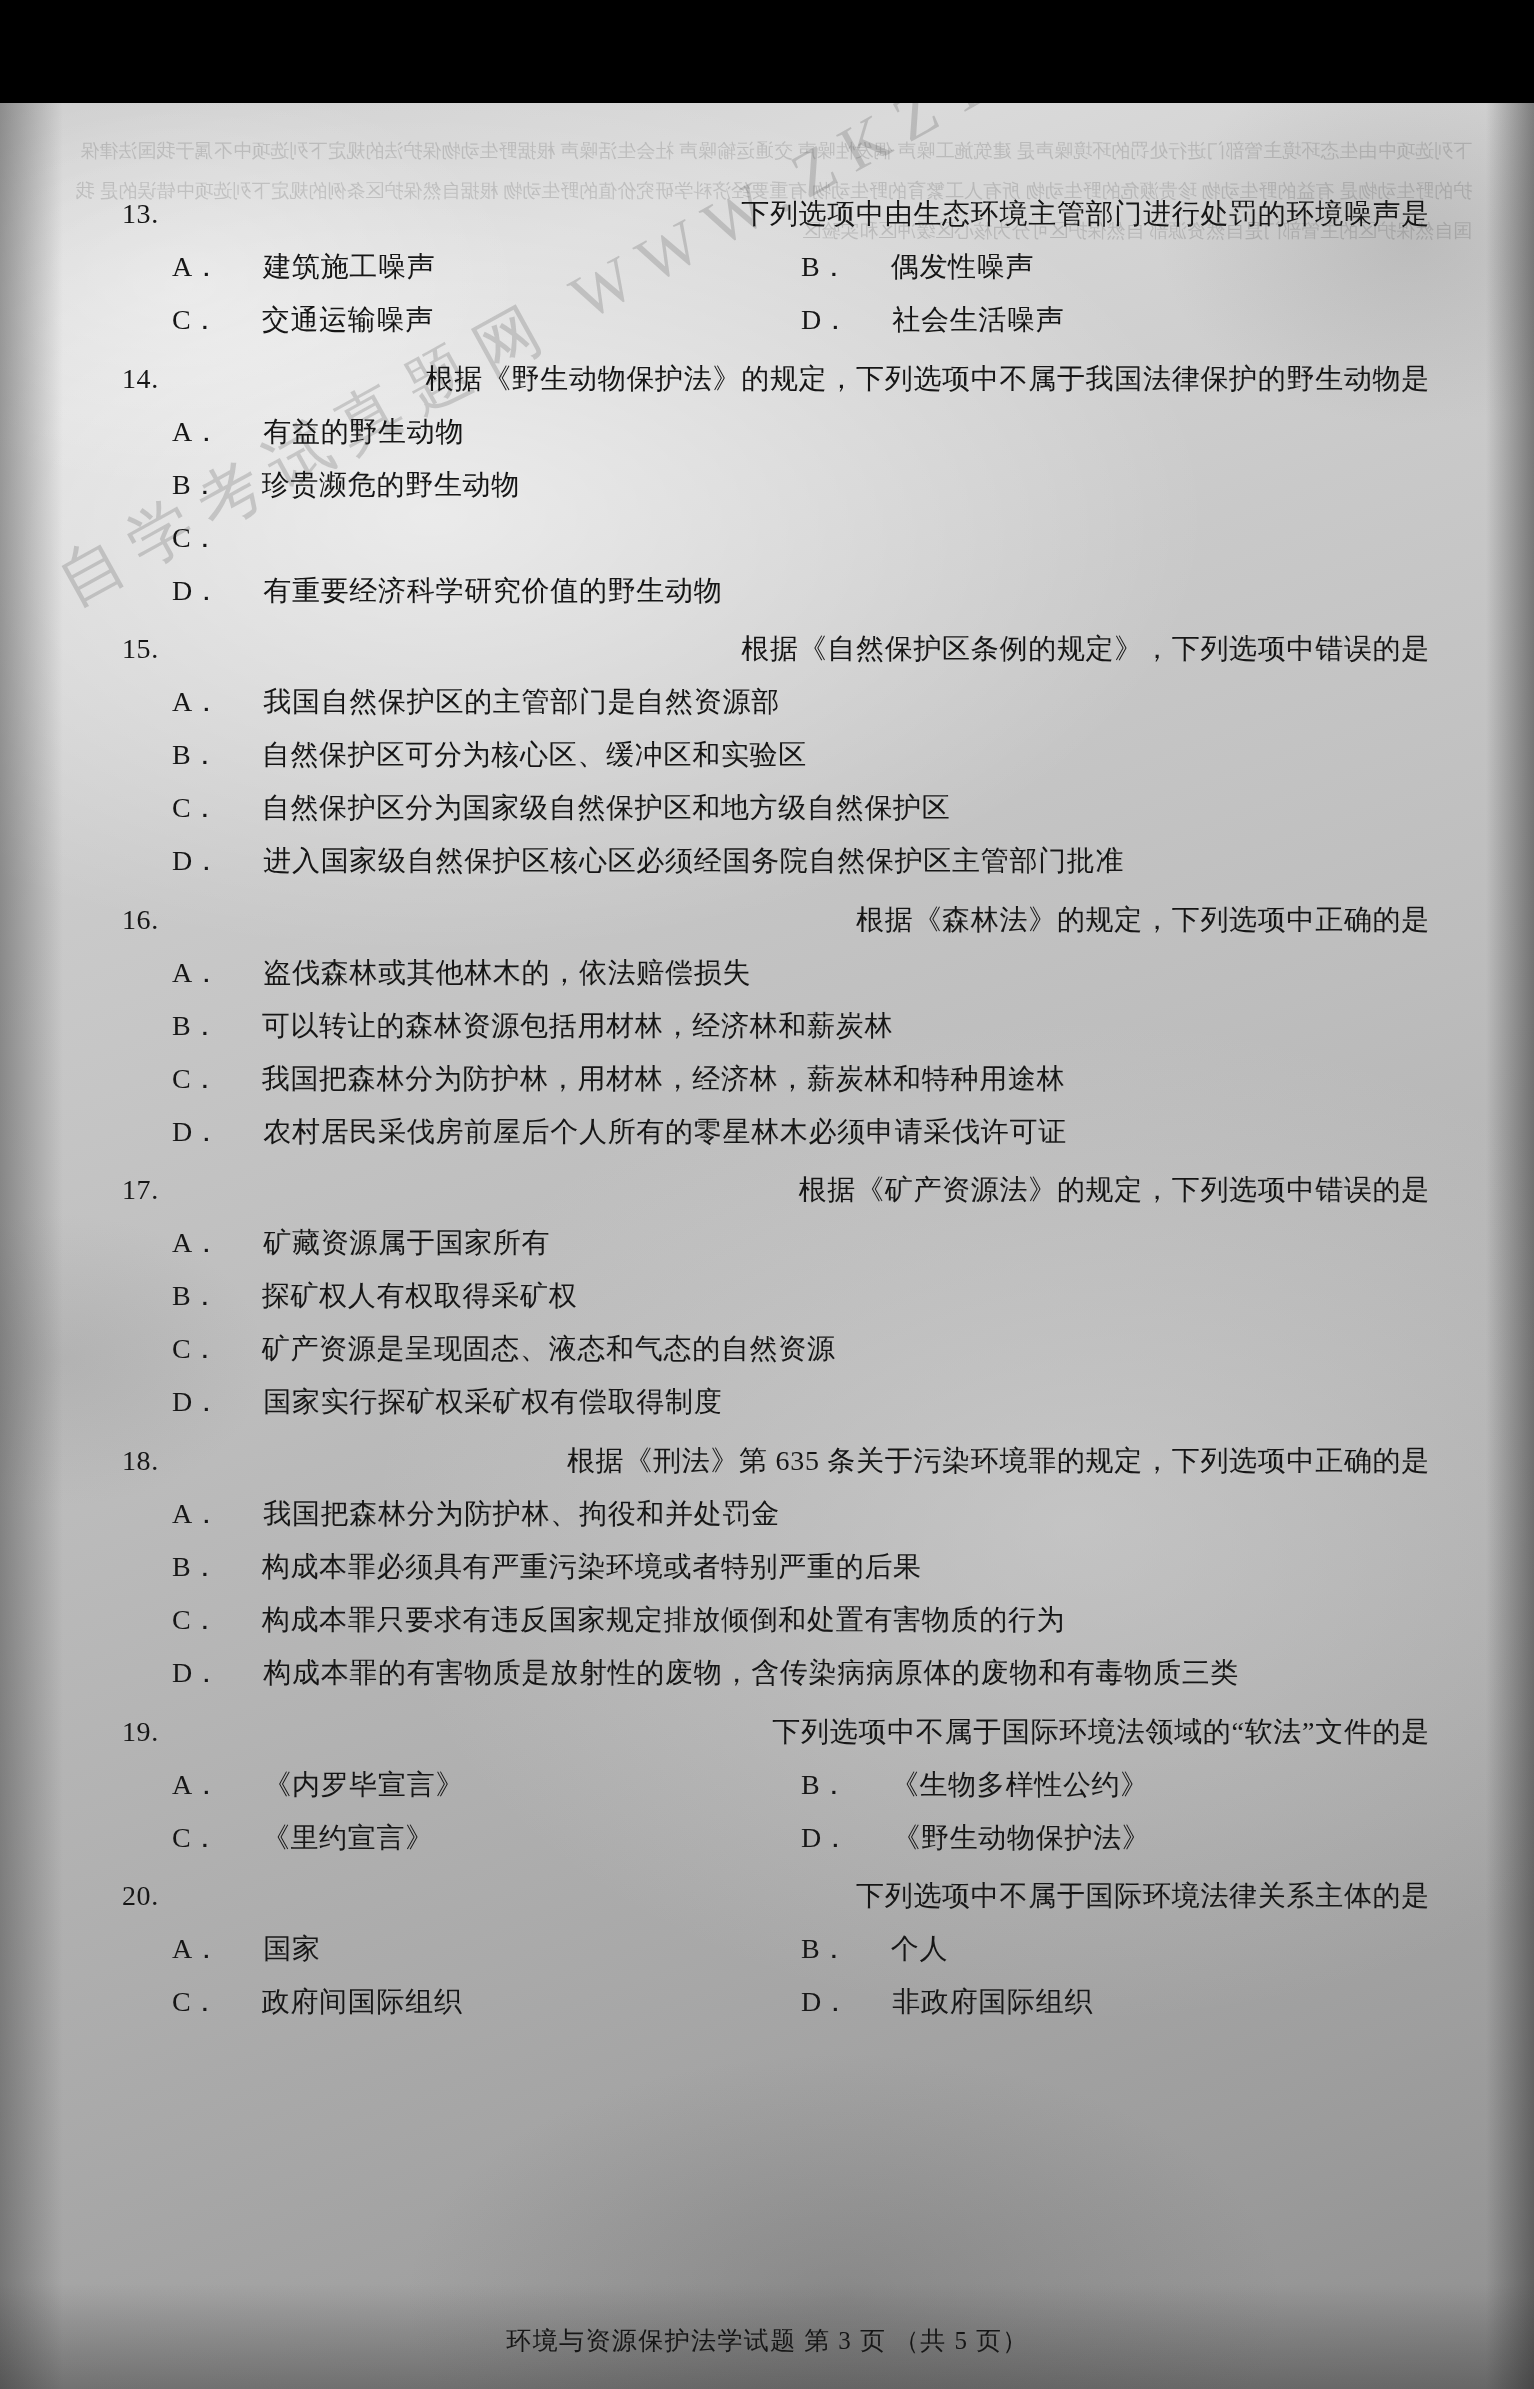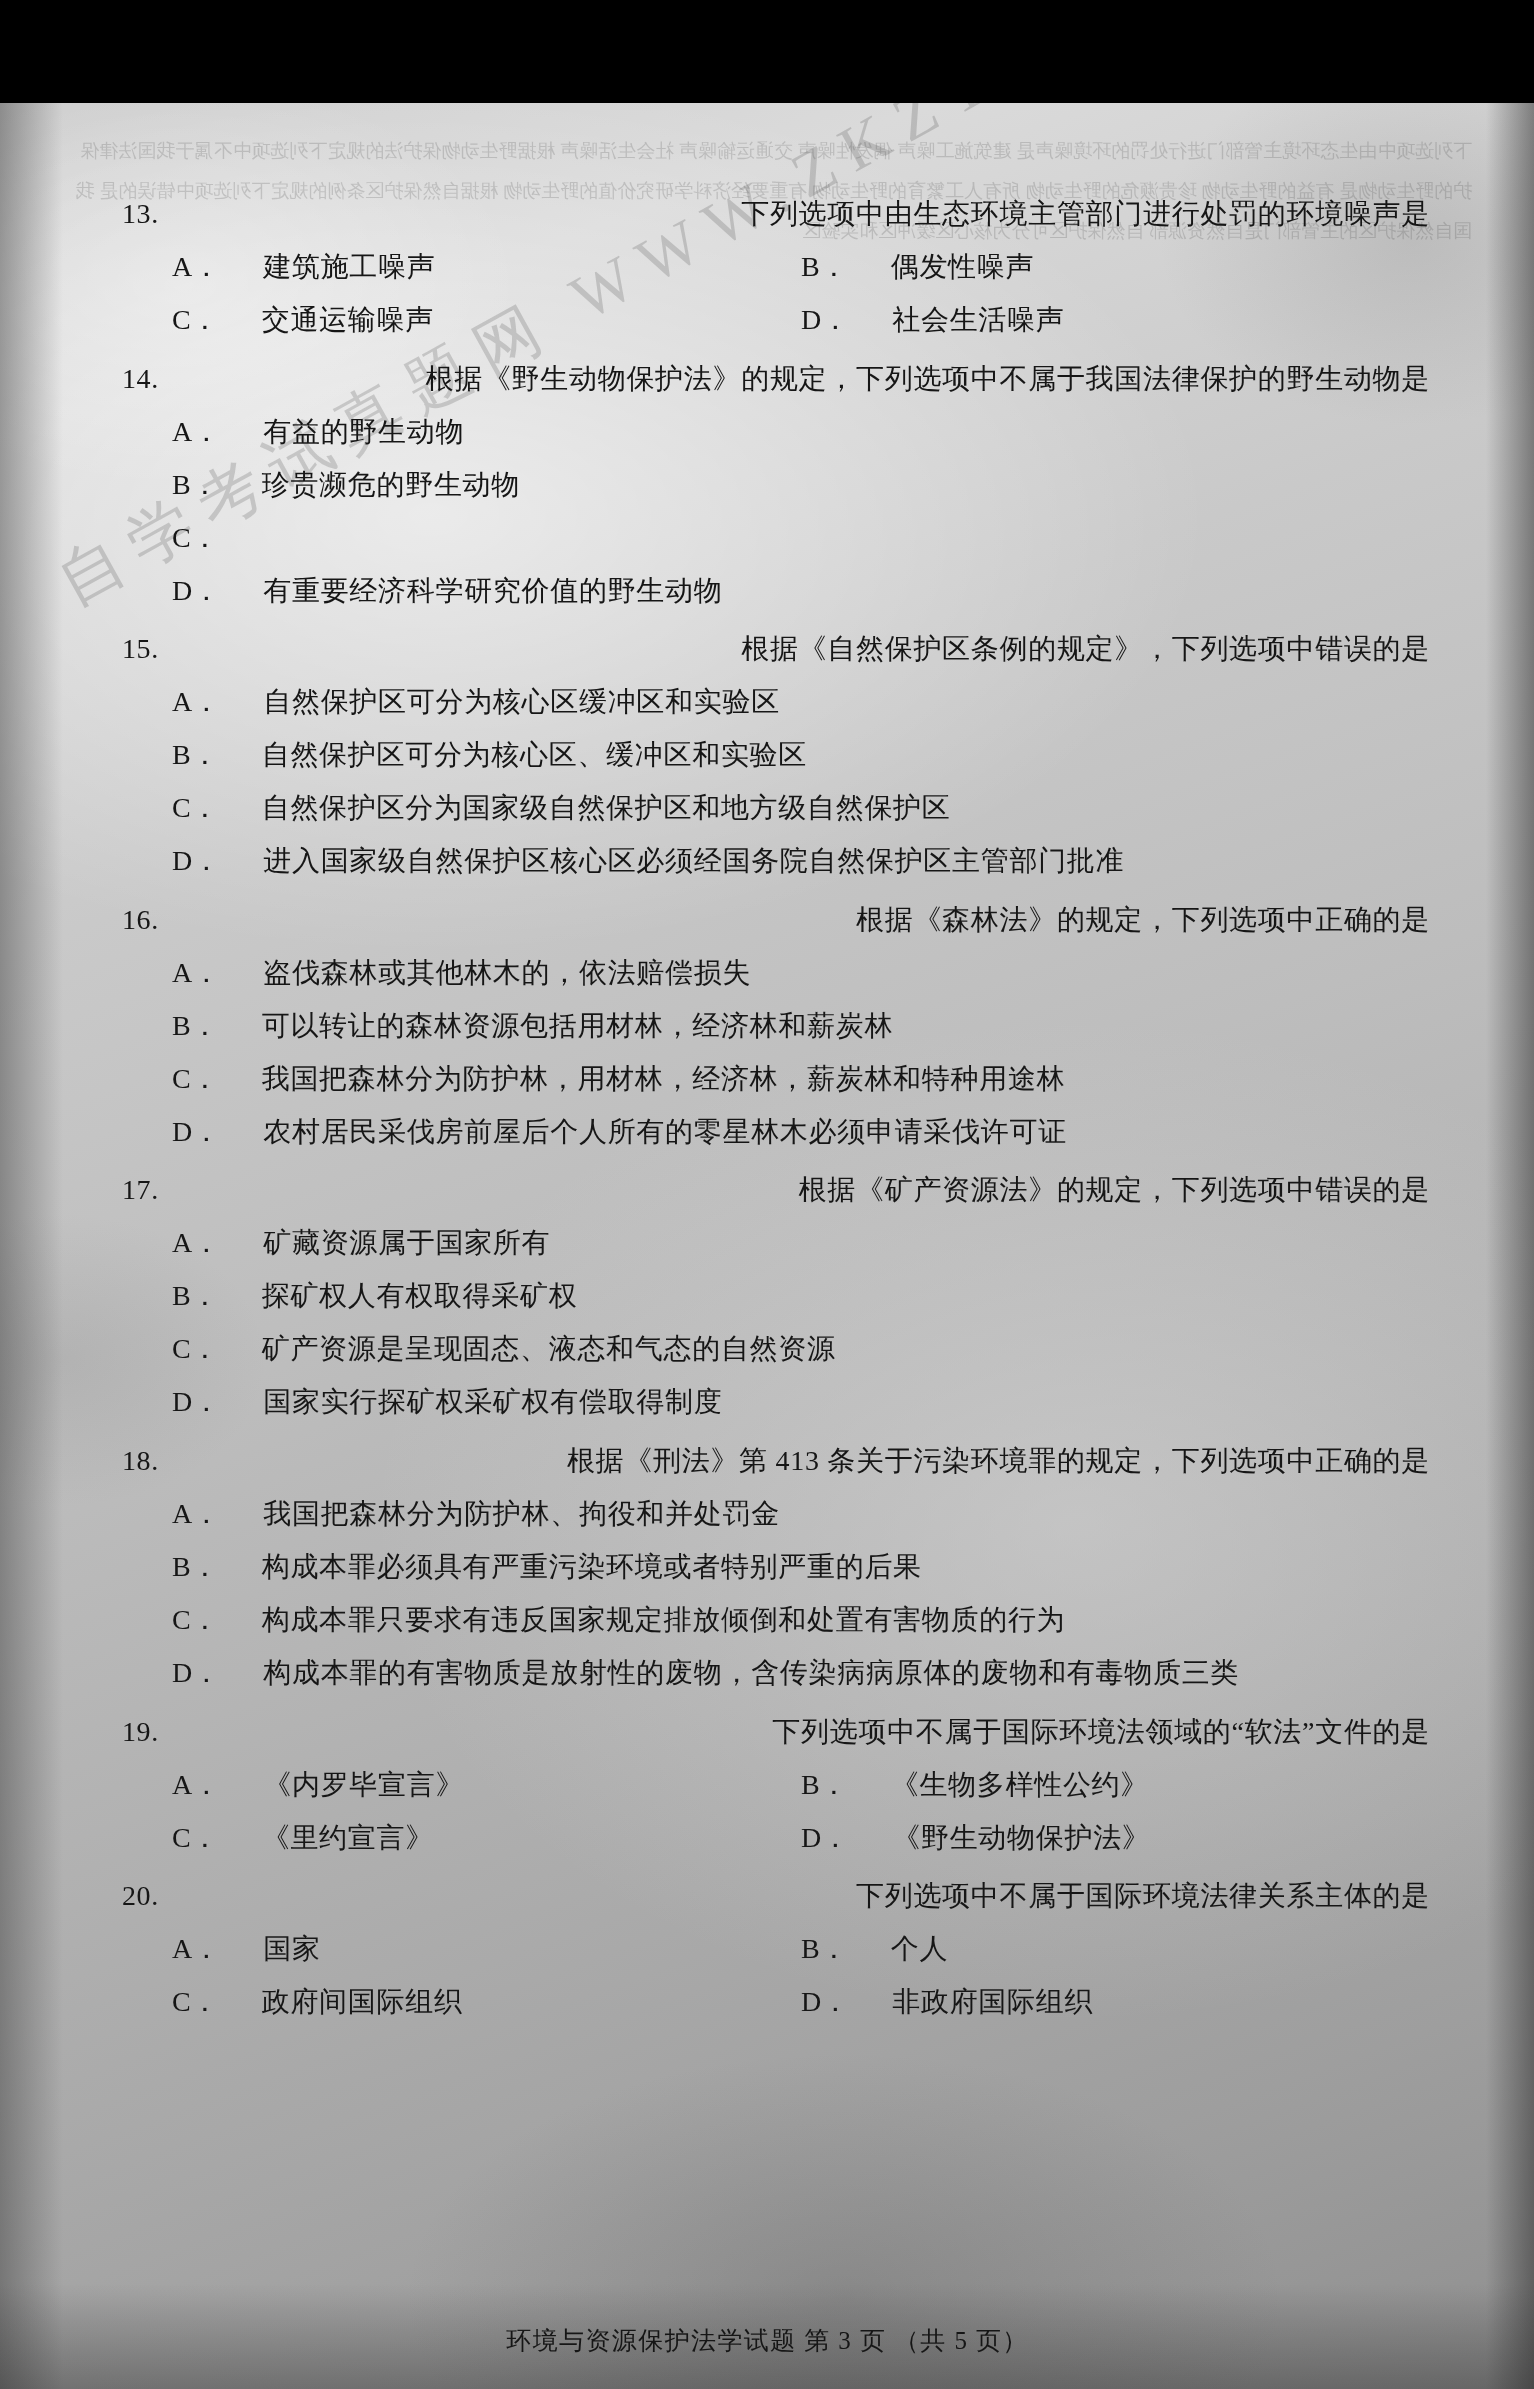--- a/index.html
+++ b/index.html
@@ -224,21 +224,21 @@
 
     <div class="q">
       <div class="qline">
         <span class="qnum">15.</span>
         <span class="qtext">根据《自然保护区条例的规定》，下列选项中错误的是</span>
       </div>
       <div class="opts">
         <div class="optrow">
             <div class="opt">
           <span class="optlabel">A．</span>
-          <span class="opttext">自然保护区可分为核心区缓冲区和实验区</span>
+          <span class="opttext">我国自然保护区的主管部门是自然资源部</span>
         </div>
           </div>
         <div class="optrow">
             <div class="opt">
           <span class="optlabel">B．</span>
           <span class="opttext">自然保护区可分为核心区、缓冲区和实验区</span>
         </div>
           </div>
         <div class="optrow">
             <div class="opt">
@@ -317,21 +317,21 @@
           <span class="optlabel">D．</span>
           <span class="opttext">国家实行探矿权采矿权有偿取得制度</span>
         </div>
           </div>
       </div>
     </div>
 
     <div class="q">
       <div class="qline">
         <span class="qnum">18.</span>
-        <span class="qtext">根据《刑法》第 413 条关于污染环境罪的规定，下列选项中正确的是</span>
+        <span class="qtext">根据《刑法》第 635 条关于污染环境罪的规定，下列选项中正确的是</span>
       </div>
       <div class="opts">
         <div class="optrow">
             <div class="opt">
           <span class="optlabel">A．</span>
           <span class="opttext">我国把森林分为防护林、拘役和并处罚金</span>
         </div>
           </div>
         <div class="optrow">
             <div class="opt">

